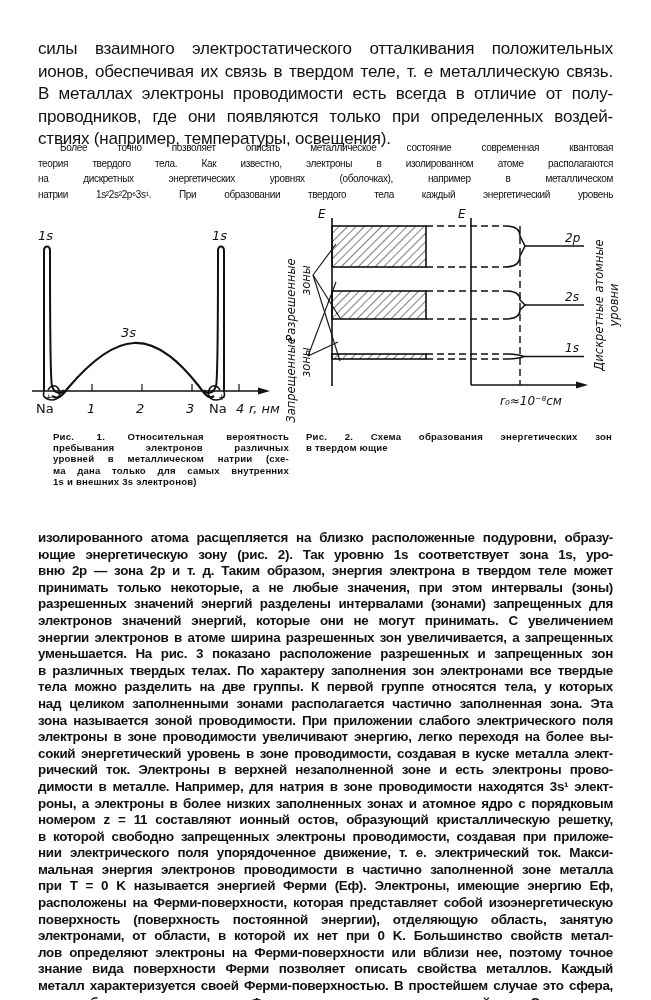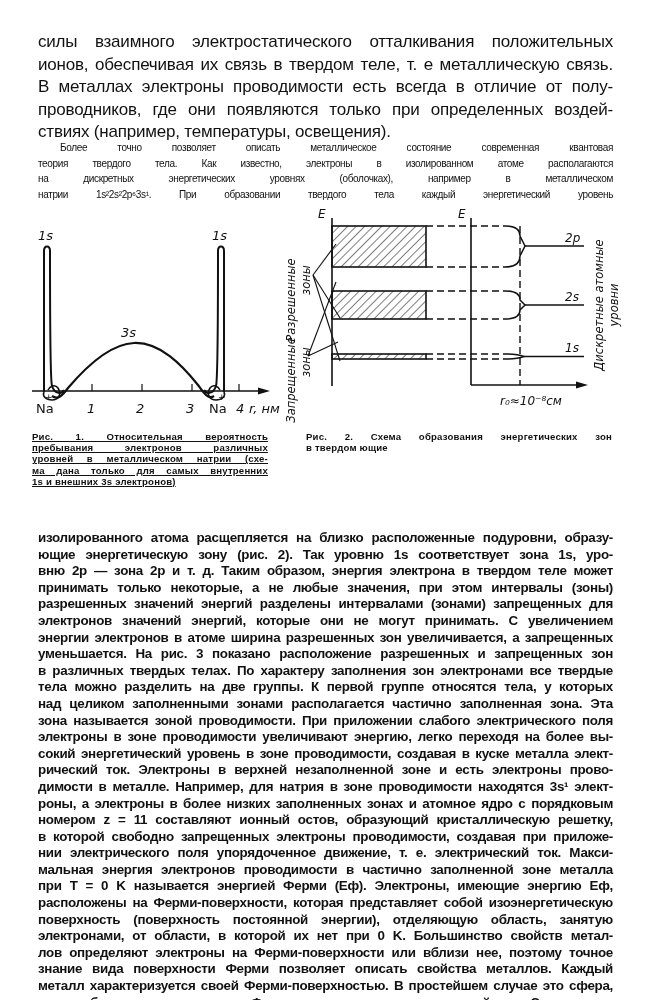--- a/index.html
+++ b/index.html
@@ -15,21 +15,21 @@
   .caption { position: absolute; font-family: "Liberation Sans", sans-serif; font-size: 9.6px; line-height: 11.2px; font-weight: bold; letter-spacing: 0.2px; }
   .caption .line { white-space: nowrap; }
   .pagenum { position: absolute; left: 36px; top: 1004px; font-family: "Liberation Sans", sans-serif; font-weight: bold; font-size: 15px; }
   svg text { font-family: "DejaVu Sans", sans-serif; font-style: italic; fill: #111; }
 </style>
 </head>
 <body>
 
 <div class="page">
 
-  <div class="para big" style="top:31px;">
+  <div class="para big" style="top:38px;">
     <span class="line">силы взаимного электростатического отталкивания положительных</span>
     <span class="line">ионов, обеспечивая их связь в твердом теле, т. е металлическую связь.</span>
     <span class="line">В металлах электроны проводимости есть всегда в отличие от полу-</span>
     <span class="line">проводников, где они появляются только при определенных воздей-</span>
     <span class="line last">ствиях (например, температуры, освещения).</span>
   </div>
 
   <div class="para small" style="top:140px;">
     <span class="line indent">Более точно позволяет описать металлическое состояние современная квантовая</span>
     <span class="line">теория твердого тела. Как известно, электроны в изолированном атоме располагаются</span>
@@ -119,21 +119,21 @@
 
     <text transform="translate(15,100) rotate(-90)" font-size="11.5" text-anchor="middle">Разрешенные</text>
     <text transform="translate(30,80) rotate(-90)" font-size="11.5" text-anchor="middle">зоны</text>
     <text transform="translate(15,180) rotate(-90)" font-size="11.5" text-anchor="middle">Запрещенные</text>
     <text transform="translate(30,162) rotate(-90)" font-size="11.5" text-anchor="middle">зоны</text>
     <text transform="translate(323,105) rotate(-90)" font-size="11.5" text-anchor="middle">Дискретные атомные</text>
     <text transform="translate(338,105) rotate(-90)" font-size="11.5" text-anchor="middle">уровни</text>
     <text x="220" y="205" font-size="12">r₀≈10⁻⁸см</text>
   </svg>
 
-  <div class="caption" style="left:32px;top:431px;width:236px;text-decoration:underline;">
+  <div class="caption" style="left:53px;top:431px;width:236px;">
     <span class="line">Рис. 1. Относительная вероятность</span>
     <span class="line">пребывания электронов различных</span>
     <span class="line">уровней в металлическом натрии (схе-</span>
     <span class="line">ма дана только для самых внутренних</span>
     <span class="line last">1s и внешних 3s электронов)</span>
   </div>
   <div class="caption" style="left:306px;top:431px;width:306px;">
     <span class="line">Рис. 2. Схема образования энергетических зон</span>
     <span class="line last">в твердом ющие</span>
   </div>

